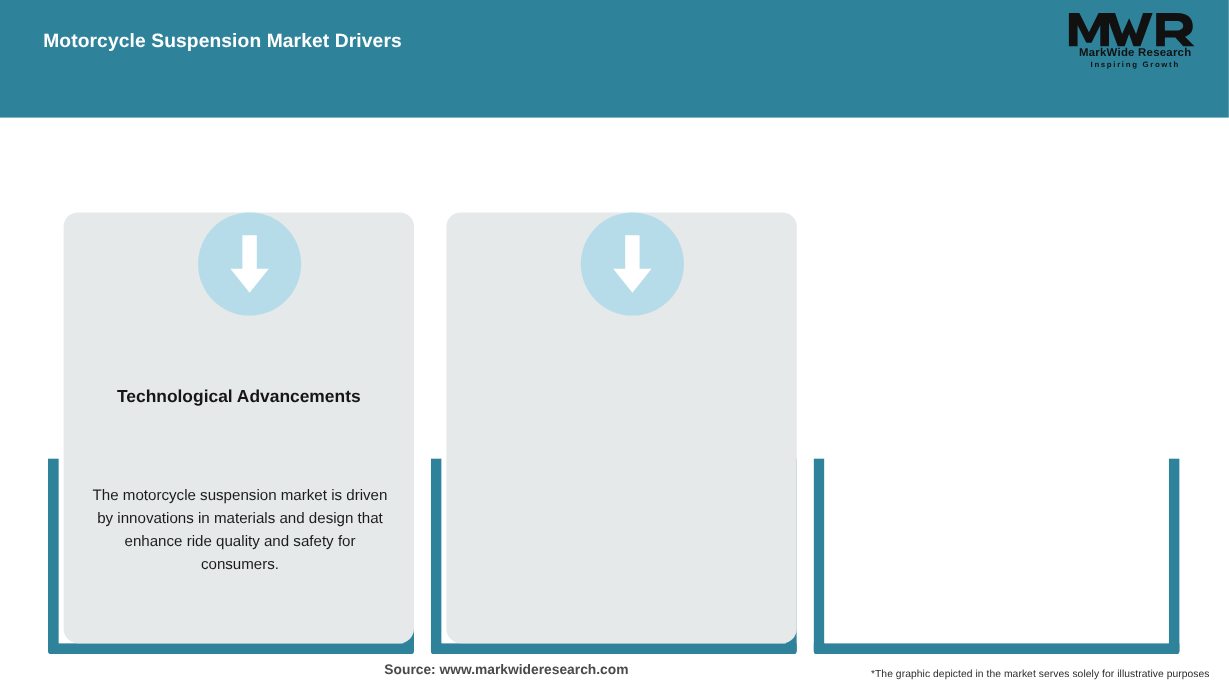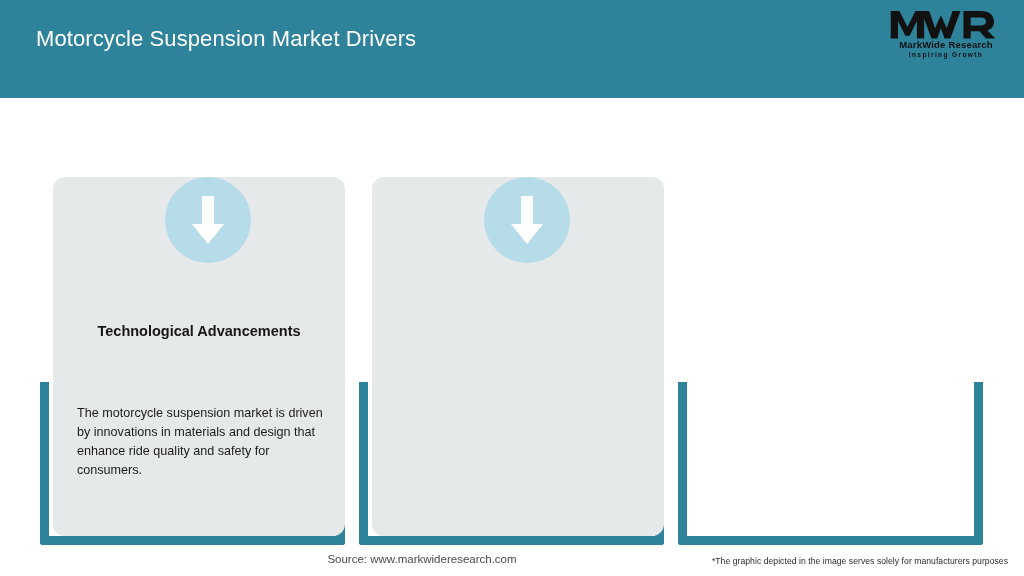--- a/index.html
+++ b/index.html
@@ -22,22 +22,22 @@
     left: 0; top: 0;
     width: 1024px;
     height: 98px;
     background: #2e839b;
     box-sizing: border-box;
   }
   .header-title {
     position: absolute;
     left: 36px;
     top: 26px;
-    font-size: 22px;
-    font-weight: normal;
+    font-size: 16px;
+    font-weight: bold;
     color: #ffffff;
     letter-spacing: 0.1px;
   }
 
   
   .logo {
     position: absolute;
     right: 18px;
     top: 8px;
     width: 120px;
@@ -137,32 +137,32 @@
   }
 
   .card-body {
     position: absolute;
     left: 24px;
     right: 22px;
     top: 227px;
     font-size: 12.6px;
     color: #1b1b1b;
     line-height: 1.52;
-    text-align: left;
+    text-align: center;
   }
 
   
   .source {
     position: absolute;
     left: 0;
     top: 553px;
     width: 844px;
     text-align: center;
     font-size: 11.5px;
-    font-weight: normal;
+    font-weight: bold;
     color: #4a4a4a;
   }
   .disclaimer {
     position: absolute;
     right: 16px;
     top: 556px;
     font-size: 8.6px;
     color: #2b2b2b;
     letter-spacing: 0.05px;
   }
@@ -217,13 +217,13 @@
     </div>
   </div>
 
   <div class="card-wrap c3">
     <div class="frame"></div>
   </div>
 
 </div>
 
 <div class="source">Source: www.markwideresearch.com</div>
-<div class="disclaimer">*The graphic depicted in the image serves solely for manufacturers purposes</div>
+<div class="disclaimer">*The graphic depicted in the market serves solely for illustrative purposes</div>
 
 </body></html>

